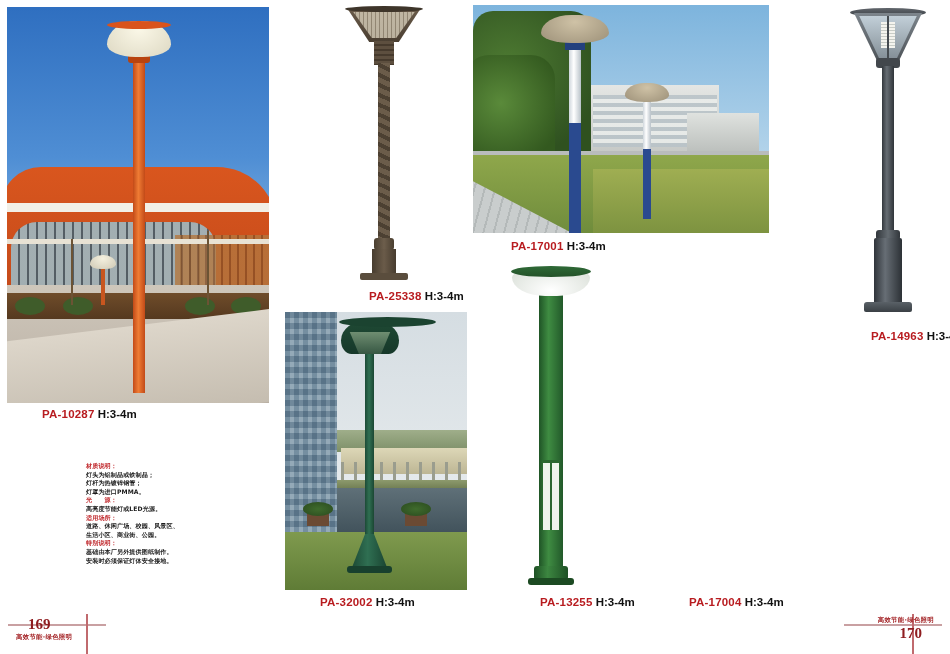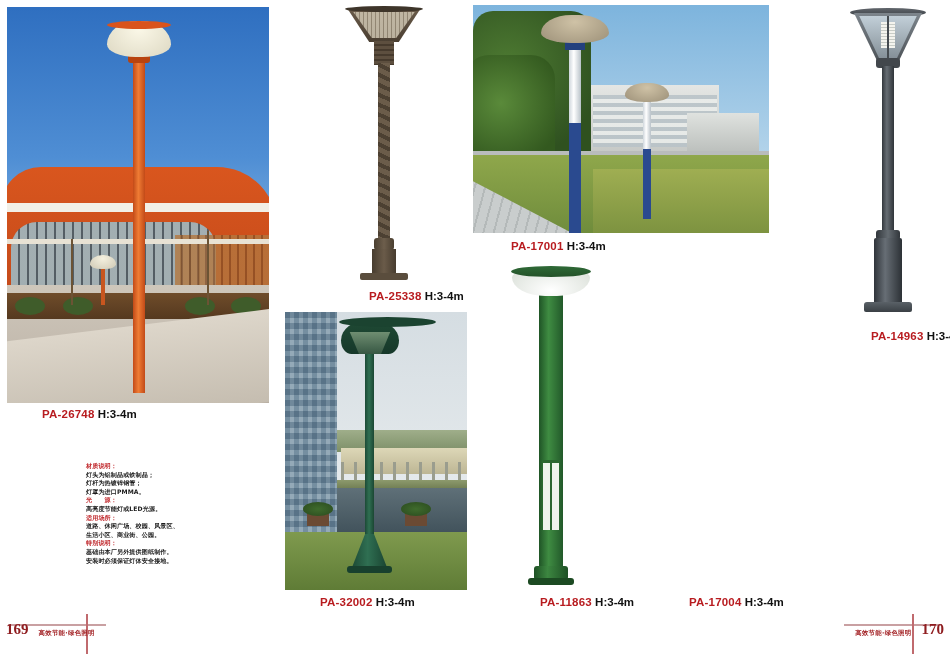--- a/index.html
+++ b/index.html
@@ -23,21 +23,21 @@
              letter-spacing:.1px;white-space:nowrap;}
   .specs div.hd{color:#c0282c;}
 
   
   .blurb{position:absolute;left:618px;top:276px;width:190px;
          font-family:"DejaVu Sans",sans-serif;}
   .blurb div{font-size:6.6px;line-height:12.5px;color:#b2282b;
              font-weight:bold;white-space:nowrap;}
 
   
-  .foot{position:absolute;bottom:16px;height:22px;display:flex;align-items:flex-end;}
+  .foot{position:absolute;bottom:16px;height:22px;display:flex;align-items:center;flex-direction:column;}
   .foot-l{left:6px;}
   .foot-r{right:6px;}
   .pnum{font-size:15px;font-weight:bold;color:#8f1d20;font-family:"Liberation Serif",serif;}
   .ftxt{font-size:6.4px;font-weight:bold;color:#a32225;font-family:"DejaVu Sans",sans-serif;
         letter-spacing:.3px;white-space:nowrap;}
   .frule{position:absolute;bottom:28px;height:2px;background:#c9a0a2;}
   .fbar{position:absolute;bottom:0;width:2px;height:40px;background:#c06a6e;}
 
   
   #ph1{left:7px;top:7px;width:262px;height:396px;}
@@ -266,21 +266,21 @@
     <div class="path"></div>
     <div class="tree" style="left:64px;top:232px;width:2px;height:66px"></div>
     <div class="tree" style="left:200px;top:224px;width:2px;height:74px"></div>
     <div class="lamp2b"></div>
     <div class="lamp2"></div>
     <div class="pole"></div>
     <div class="neck"></div>
     <div class="shade"></div>
   </div>
   <div class="cap" style="left:7px;top:408px">
-    <span class="code">PA-26748</span>
+    <span class="code">PA-10287</span>
     <span class="h">H:3-4m</span>
   </div>
 
   <div class="prod" id="pr2">
     <div class="cone"></div>
     <div class="glass"></div>
     <div class="brim"></div>
     <div class="collar"></div>
     <div class="shaft"></div>
     <div class="foot"></div>
@@ -361,21 +361,21 @@
   <div class="prod" id="pr6">
     <div class="col"></div>
     <div class="win"></div>
     <div class="wgrid"></div>
     <div class="bowl"></div>
     <div class="bowlrim"></div>
     <div class="foot"></div>
     <div class="plate"></div>
   </div>
   <div class="cap" style="left:505px;top:596px">
-    <span class="code">PA-11863</span>
+    <span class="code">PA-13255</span>
     <span class="h">H:3-4m</span>
   </div>
 
   <div class="cap" style="left:654px;top:596px">
     <span class="code">PA-17004</span>
     <span class="h">H:3-4m</span>
   </div>
 
   <div class="specs">
     <div class="hd">材质说明：</div>

